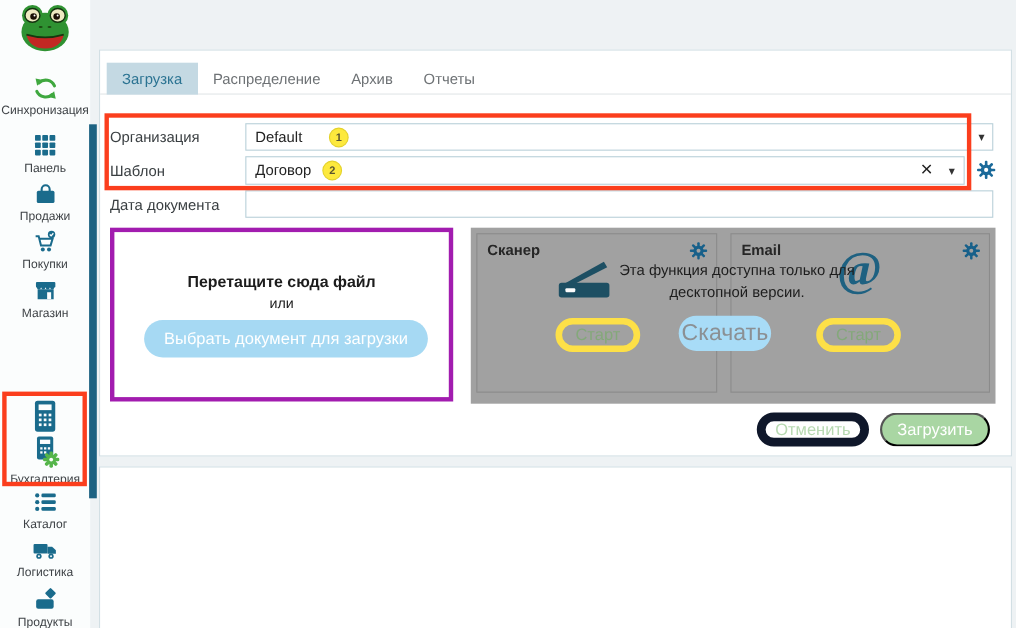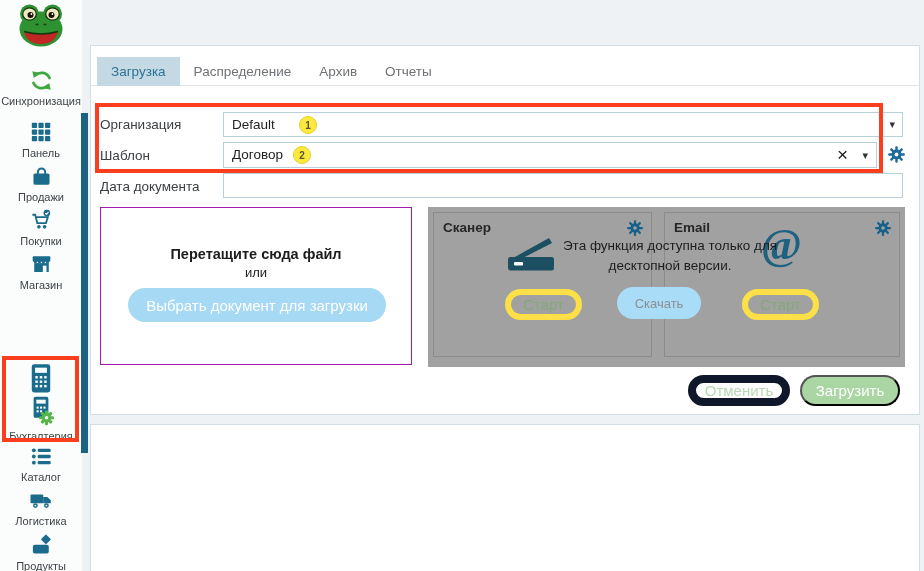--- a/index.html
+++ b/index.html
@@ -36,40 +36,40 @@
   .field-value { position:absolute; left:8px; top:4px; }
   .badge { position:absolute; top:3px; width:18px; height:18px; border-radius:50%;
            background:#fde93d; border:1px solid #e4d22a; font-size:10px; color:#5a5430;
            display:flex; align-items:center; justify-content:center; font-weight:bold; }
   .caret { position:absolute; top:5px; font-size:11px; color:#333; cursor:pointer; }
   .clear-x { position:absolute; top:0px; font-size:19px; color:#222; cursor:pointer; line-height:24px; }
   .gear { cursor:pointer; }
 
   
   #dropzone { position:absolute; left:100px; top:207px; width:312px; height:158px;
-              background:#fff; border:1px solid #a21caf; text-align:center; cursor:pointer; }
+              background:#fff; border:4px solid #a21caf; text-align:center; cursor:pointer; }
   #dz-title { margin-top:38px; font-size:14.5px; font-weight:bold; color:#1c1c1c; }
   #dz-or { margin-top:3px; font-size:13px; color:#1c1c1c; }
   .pill { display:flex; align-items:center; justify-content:center; border-radius:17px; cursor:pointer; }
   #dz-button { position:absolute; left:27px; top:80px; width:258px; height:34px;
                background:#a6d9f3; color:#fff; font-size:15px; }
 
   
   #gray-box { position:absolute; left:428px; top:207px; width:477px; height:160px; background:#a1a1a1; }
   .gray-panel { position:absolute; top:5px; height:145px; border:1px solid #8b8b8b; }
   #scanner-panel { left:5px; width:219px; }
   #email-panel { left:236px; width:236px; }
   .gray-title { position:absolute; left:9px; top:7px; font-size:13.5px; font-weight:bold; color:#262626; }
   .panel-gear { position:absolute; right:7px; top:6px; }
   .start-btn { position:absolute; top:76px; width:77px; height:31px; border:6px solid #fde047;
                border-radius:16px; color:#84a87a; font-size:15px; background:transparent; }
   #overlay-msg { position:absolute; left:118px; top:29px; width:248px; text-align:center;
                  font-size:13.5px; color:#1d1d1d; line-height:1.45; }
   #download-btn { position:absolute; left:189px; top:80px; width:84px; height:32px;
-                  background:#a8dcf7; color:#8b9094; font-size:13px; border-radius:16px; }
+                  background:#a8dcf7; color:#8b9094; font-size:21px; border-radius:16px; }
   #at-glyph { position:absolute; left:96px; top:6px; font-size:44px; font-weight:bold; color:#1e6181;
               font-family:"Liberation Serif", serif; }
 
   
   #cancel-btn { position:absolute; left:688px; top:375px; width:102px; height:31px;
                 border:8px solid #0f172a; border-radius:16px; color:#b7d9b1; font-size:15px; background:#fff; }
   #upload-btn { position:absolute; left:800px; top:375px; width:100px; height:31px;
                 background:#a9d6a3; color:#fff; font-size:15px; border-radius:16px; }
 </style>
 </head>

